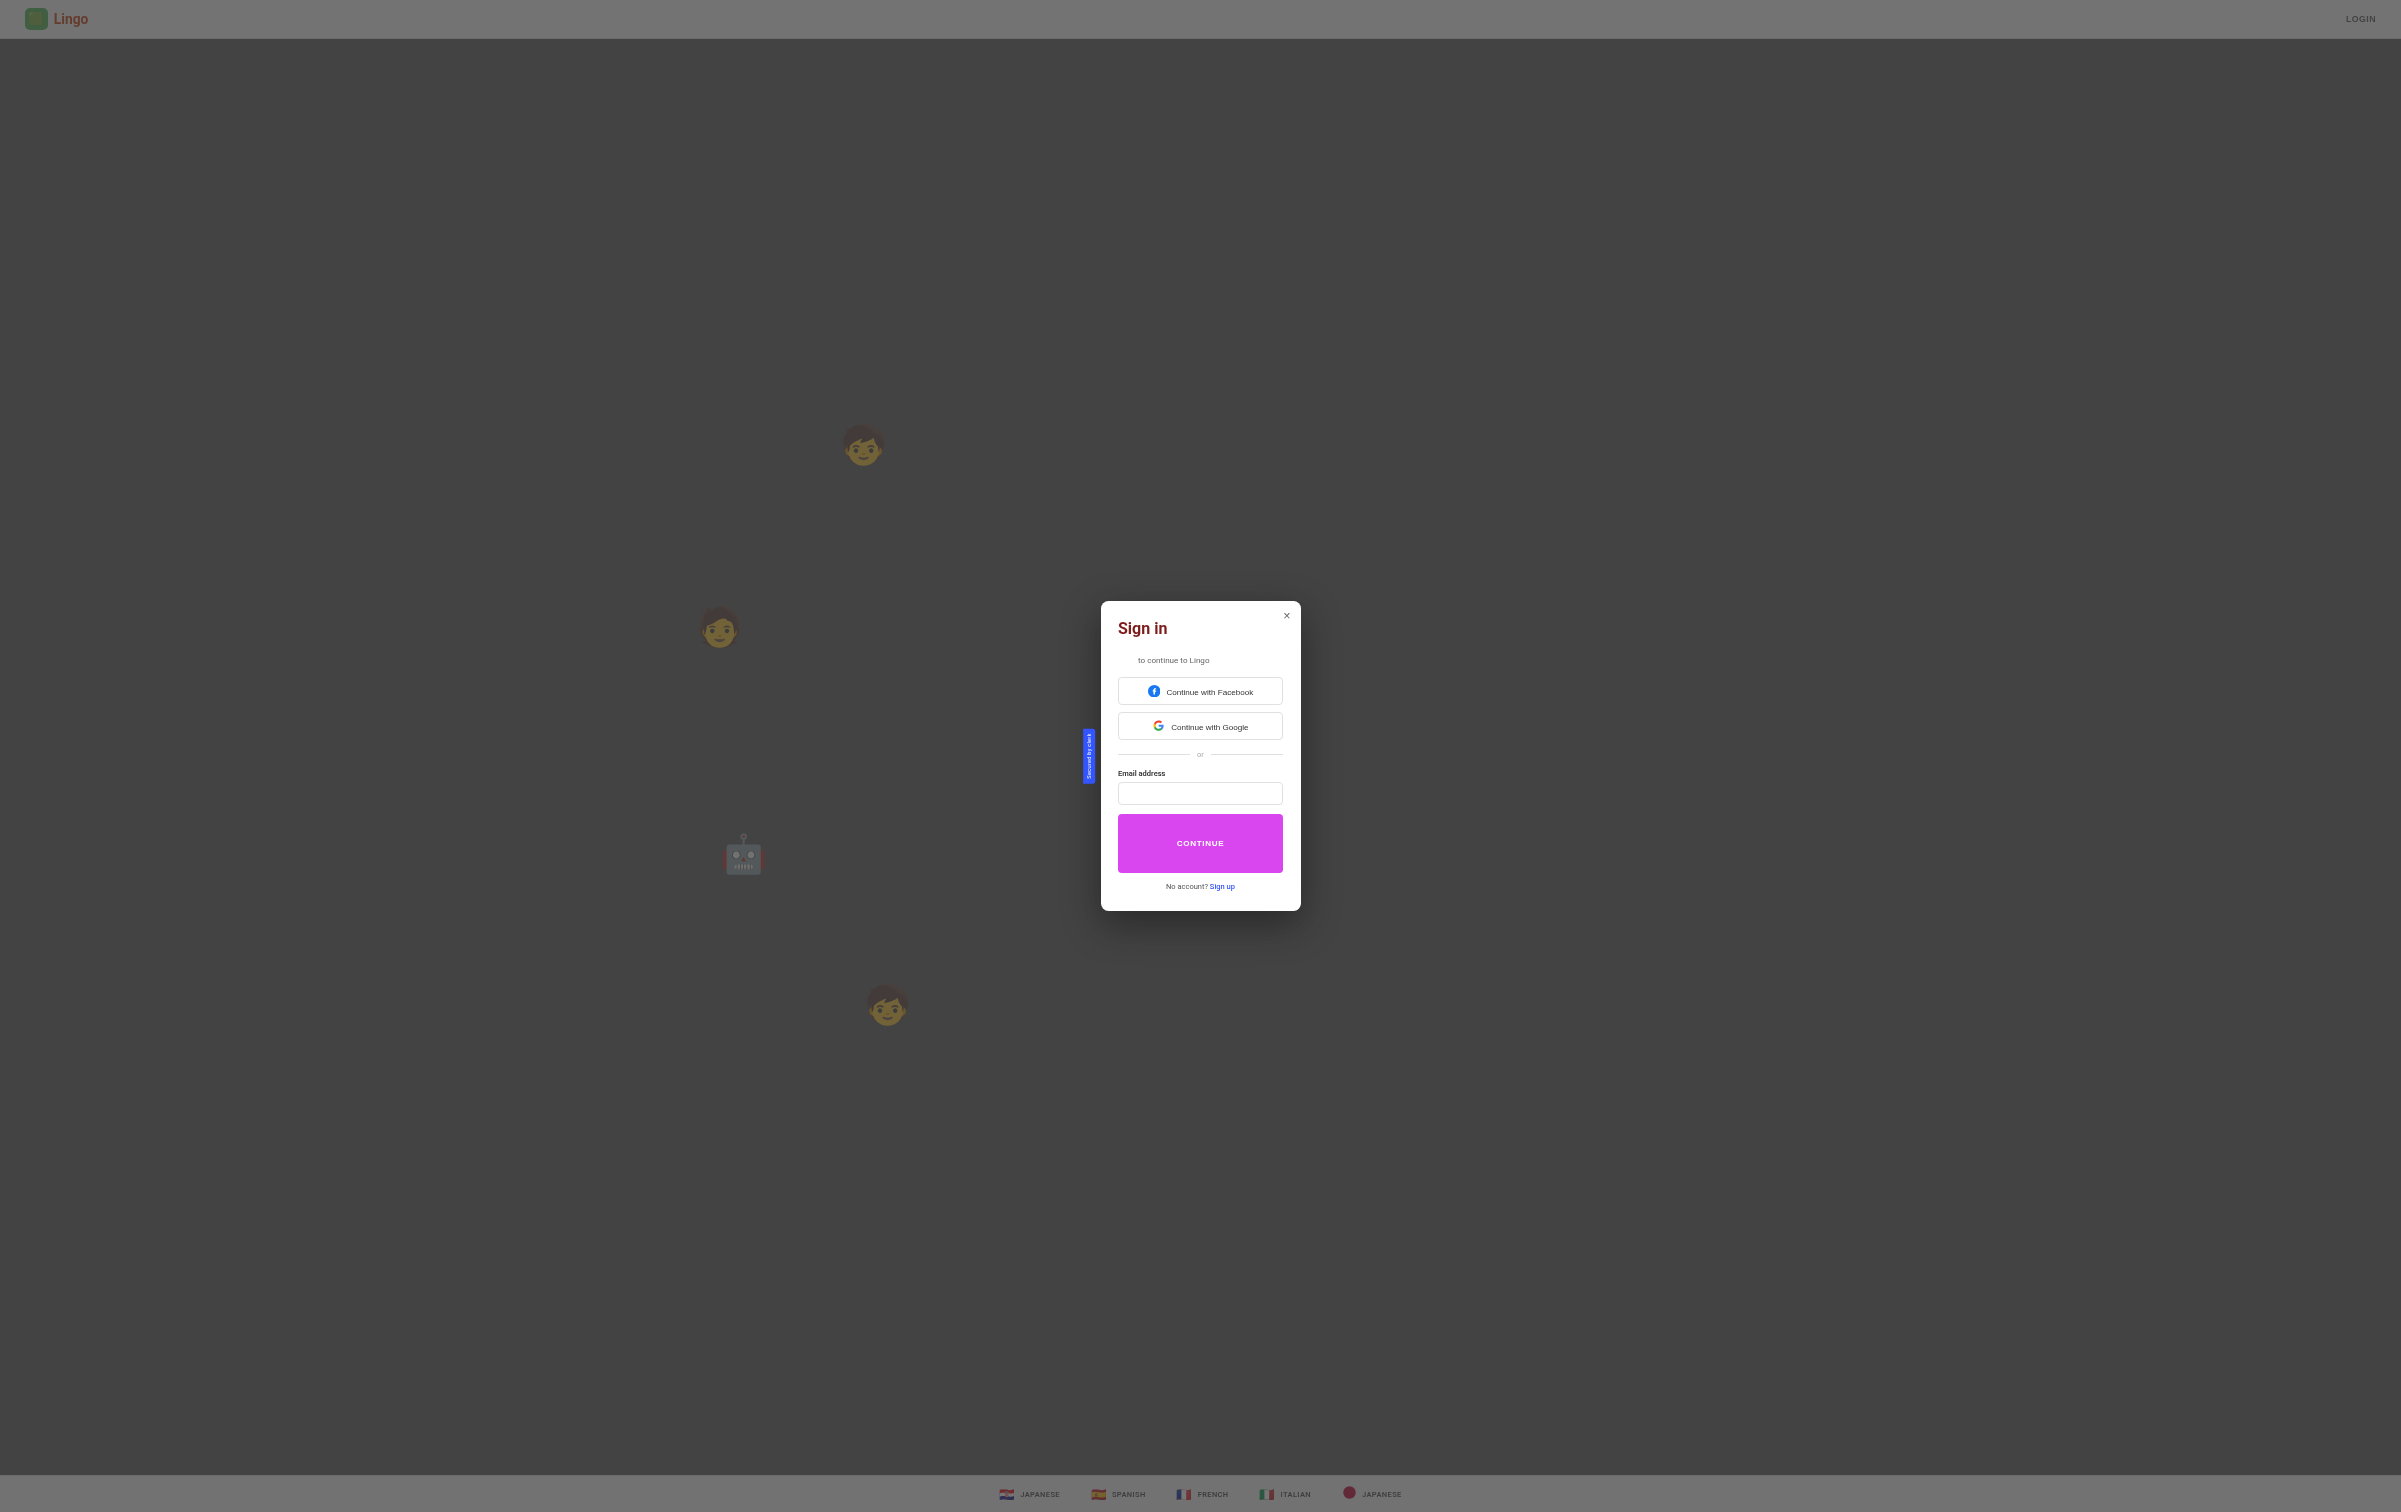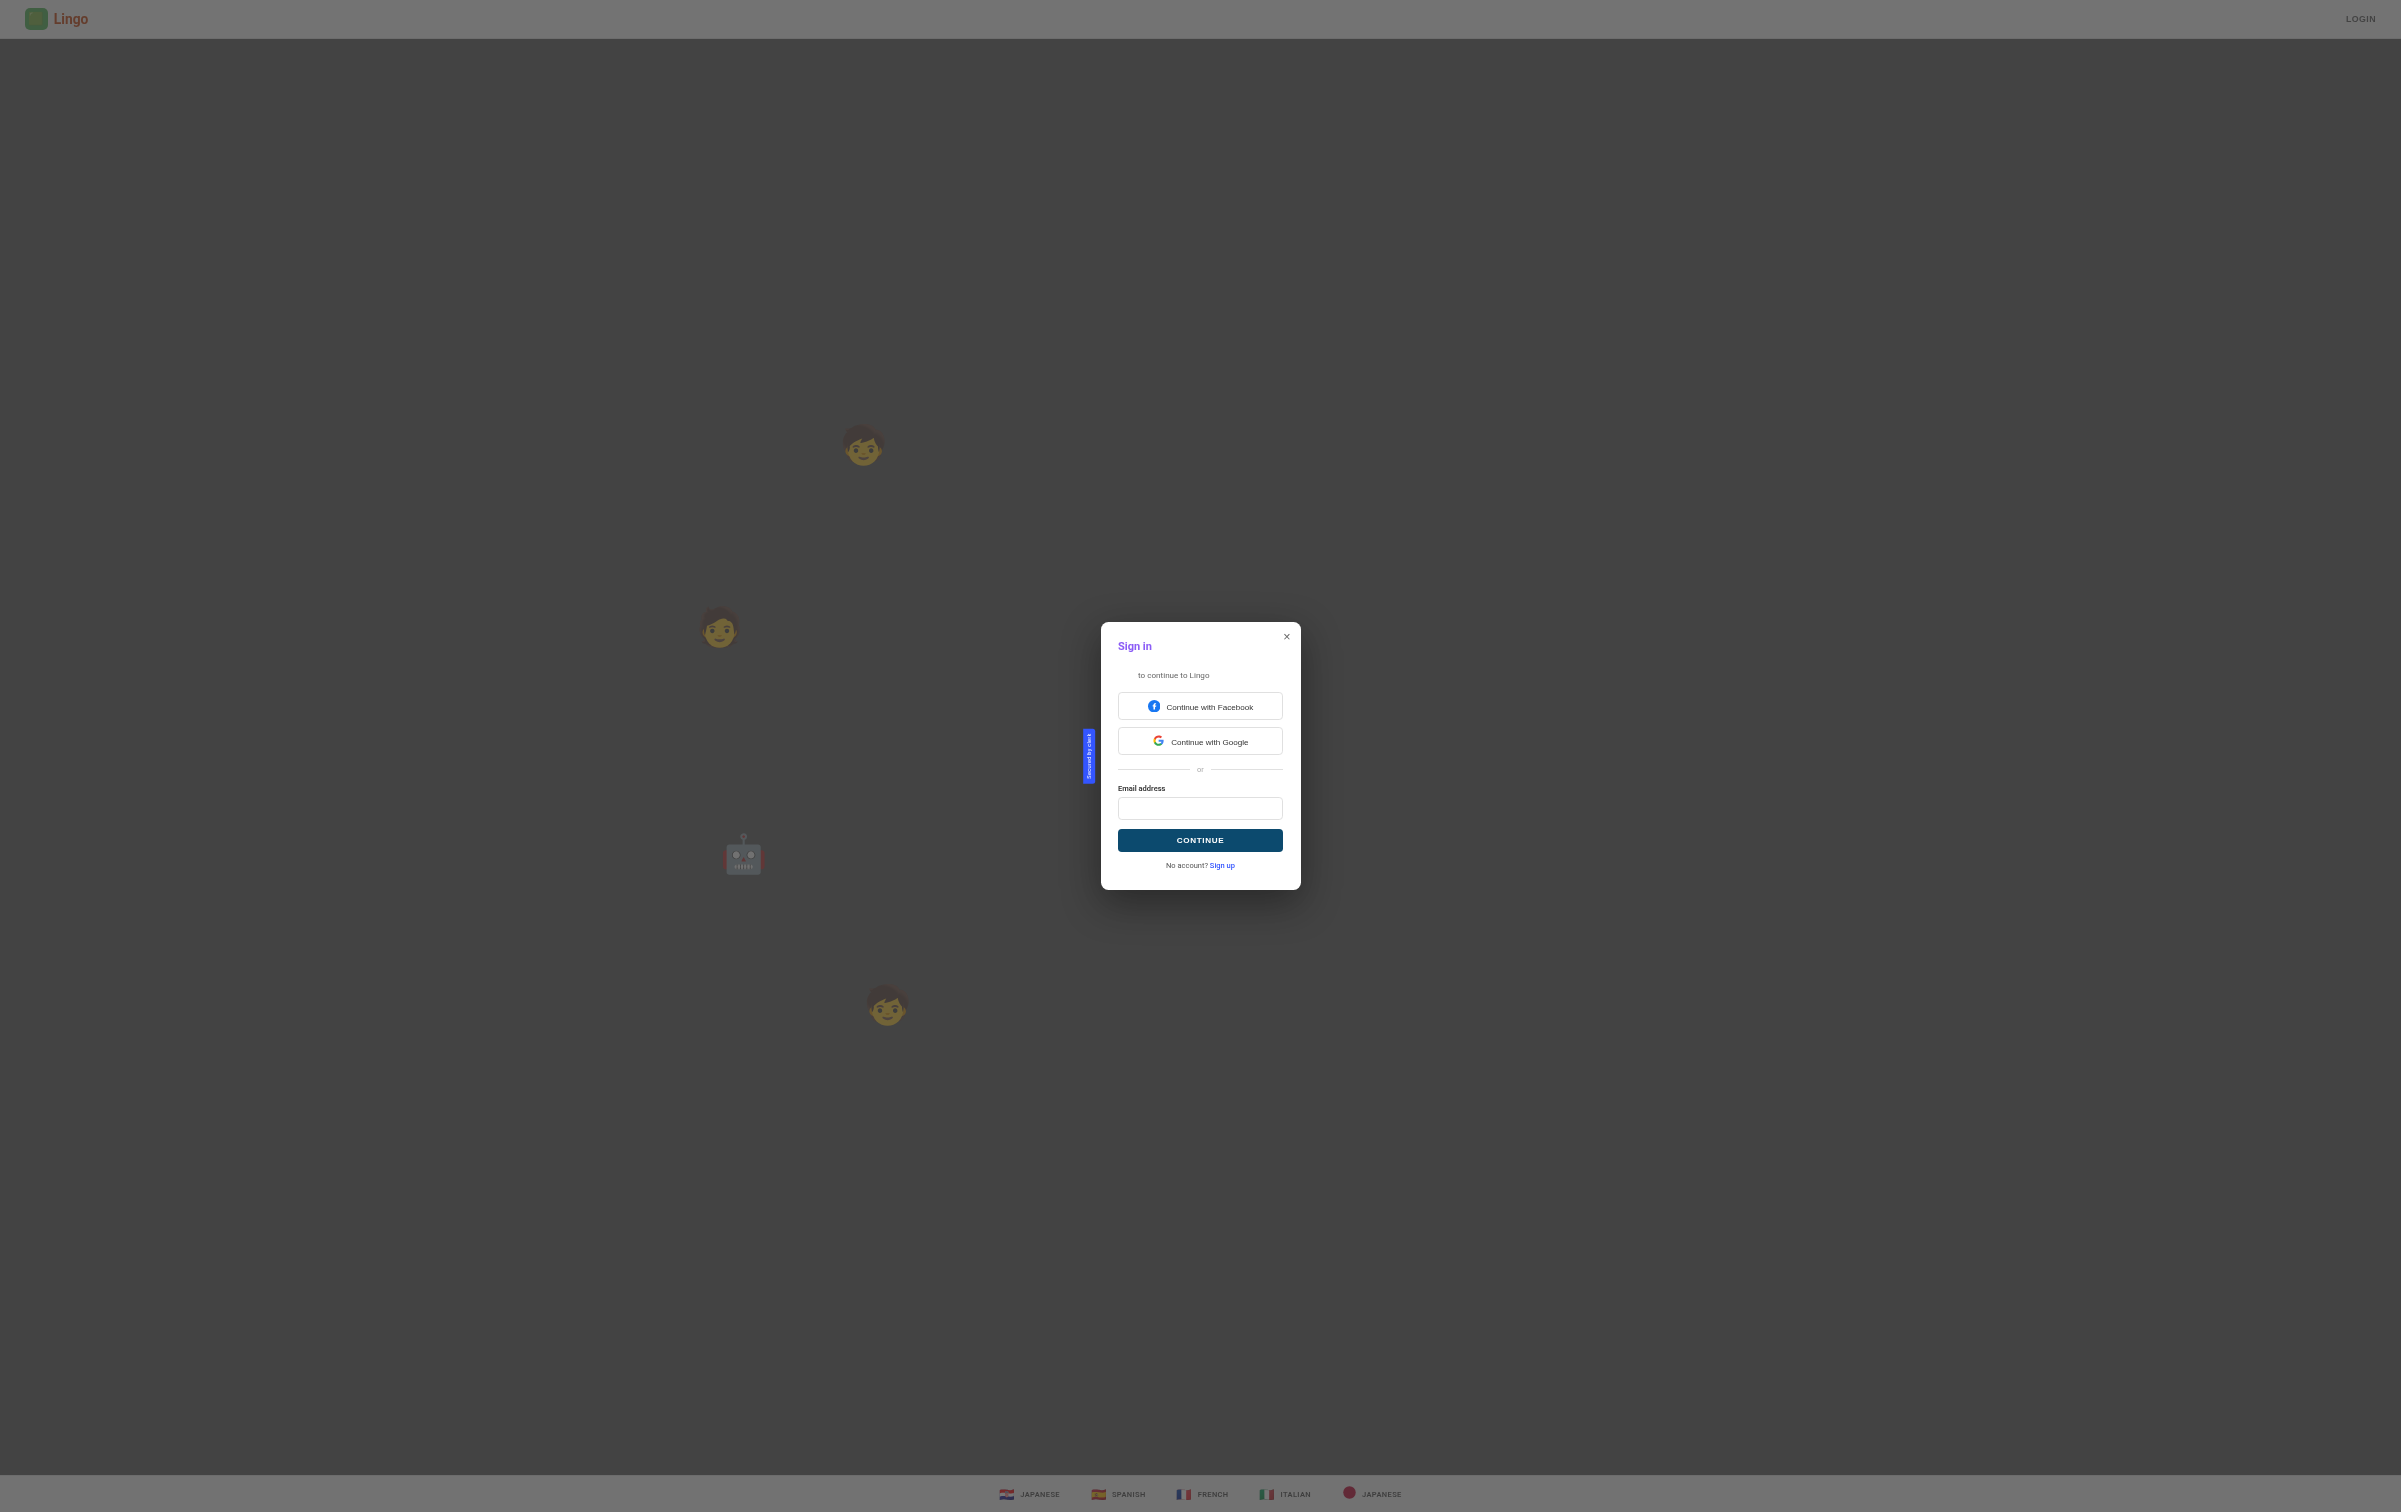--- a/index.html
+++ b/index.html
@@ -113,23 +113,23 @@
       right: 10px;
       background: none;
       border: none;
       font-size: 12.5px;
       color: #666;
       cursor: pointer;
       line-height: 1;
     }
 
     .modal-title {
-      font-size: 11px;
+      font-size: 16px;
       font-weight: 700;
-      color: #8b5cf6;
+      color: #7f1d1d;
       margin-bottom: 17px;
     }
 
     .modal-subtitle {
       font-size: 8.1px;
       color: #666;
       margin-bottom: 12.5px;
       margin-left: 20px;
     }
 
@@ -209,22 +209,22 @@
       border: 0.9px solid #e0e0e0;
       border-radius: 3.8px;
       font-size: 8.1px;
       color: #333;
       outline: none;
       margin-bottom: 8.8px;
     }
 
     .continue-btn {
       width: 100%;
-      padding: 7px;
-      background: #0c4a6e;
+      padding: 25px;
+      background: #d946ef;
       color: white;
       border: none;
       border-radius: 3.8px;
       font-size: 8.1px;
       font-weight: 700;
       letter-spacing: 0.08em;
       cursor: pointer;
       margin-bottom: 8.8px;
     }
 

